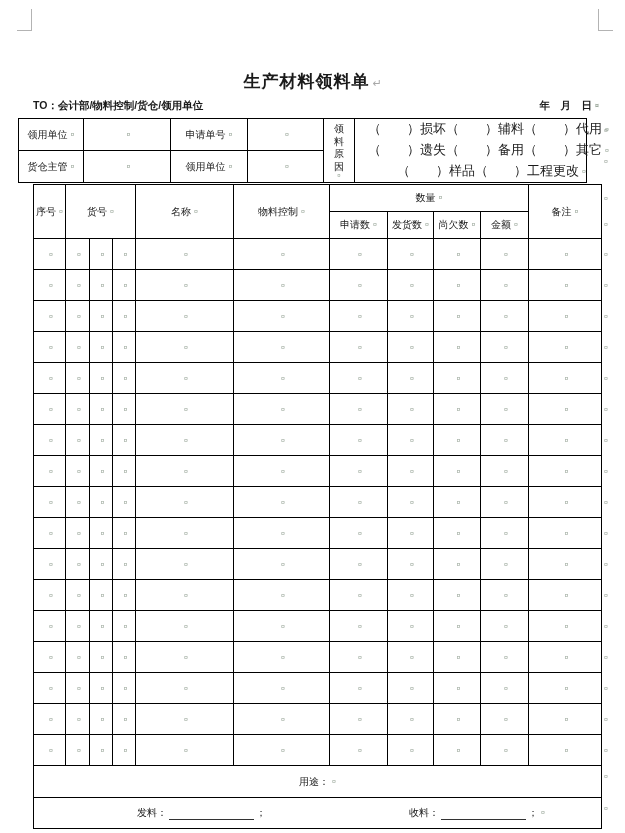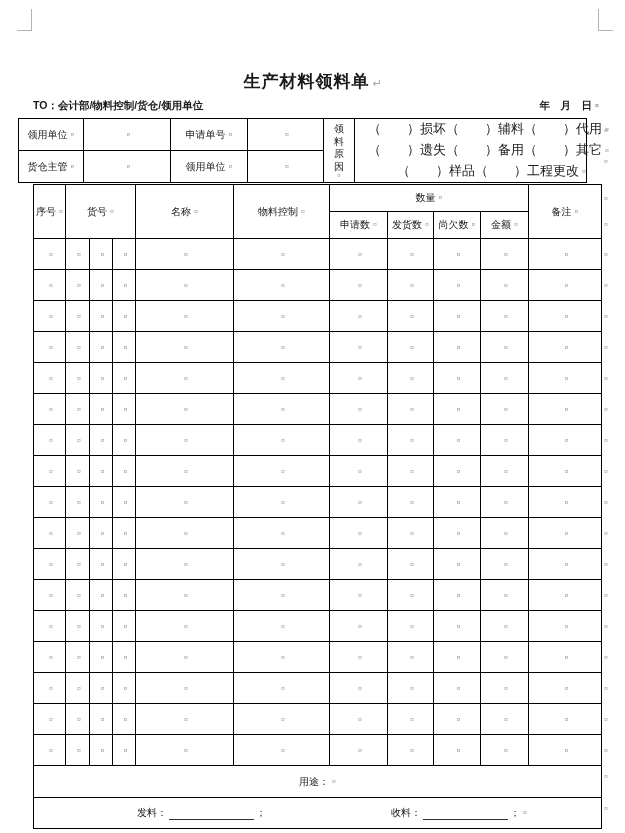--- a/index.html
+++ b/index.html
@@ -45,21 +45,21 @@
   .rline.c{text-align:right;padding-left:0;}
 
   table.main{left:33px;top:184px;}
   table.main thead tr{height:27px;}
   table.main tbody tr{height:31px;}
   tr.usage-row{height:32px;}
   tr.sig-row{height:31px;}
   td.usage{text-align:left;padding-left:5px;font-size:10px;}
   td.sig{text-align:left;font-size:10px;}
   .sig1{position:absolute;left:95px;top:8px;white-space:nowrap;margin-left:8px;}
-  .sig2{position:absolute;left:357px;top:8px;white-space:nowrap;}
+  .sig2{position:absolute;left:375px;top:8px;white-space:nowrap;}
   .uline{display:inline-block;width:85px;height:11px;border-bottom:1px solid #333;
     margin:0 2px;vertical-align:bottom;}
 
   
   .outmark{position:absolute;left:604px;line-height:7px;}
   .outmark::before{content:"\00A4";color:#9aa49a;font-size:7px;}
 </style>
 </head>
 <body>
 

